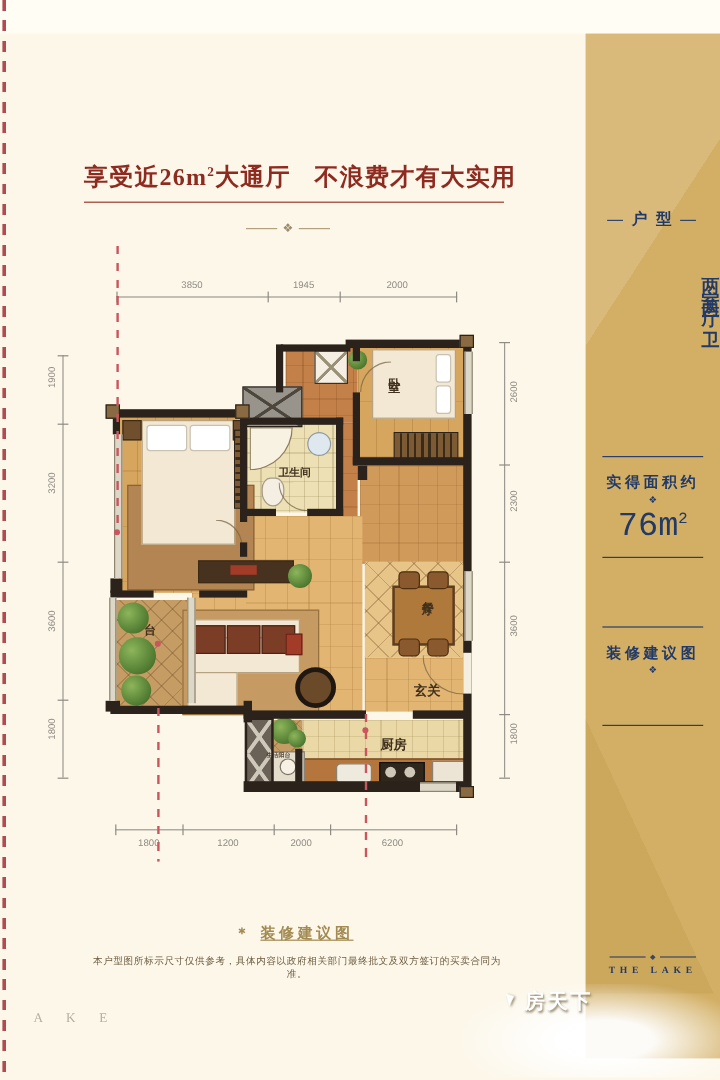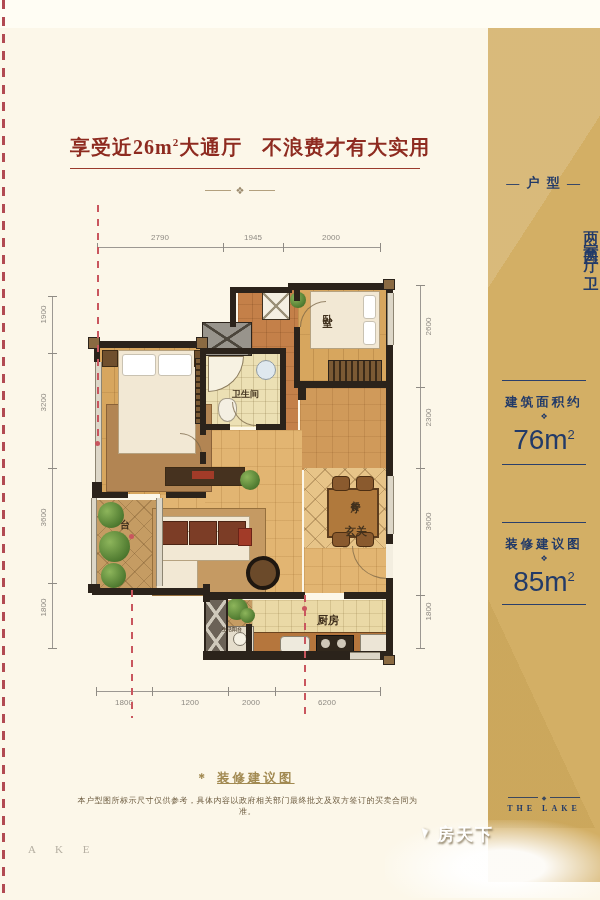--- a/index.html
+++ b/index.html
@@ -33,21 +33,21 @@
   .b2 .D{font-size:42px}
   .unit-tag{top:146px;font-size:13px;font-weight:bold;letter-spacing:2px;
     font-family:"Liberation Serif","DejaVu Serif",serif}
   .vtext{top:192px;left:0;width:112px;display:flex;justify-content:center}
   .vtext span{writing-mode:vertical-rl;font-size:15px;letter-spacing:9px;font-weight:bold;
     font-family:"Liberation Serif","DejaVu Serif",serif}
   .sline{left:14px;width:84px;height:1px;background:#2a3f6b}
   .alab{font-size:12.5px;font-weight:bold;letter-spacing:3px;
     font-family:"Liberation Serif","DejaVu Serif",serif}
   .orn{font-size:8px}
-  .aval{font-size:28px;font-family:Liberation Sans, sans-serif}
+  .aval{font-size:28px;font-family:Liberation Mono, monospace}
   .aval sup{font-size:13px}
   .lake-orn{top:766px;left:14px;width:84px;display:flex;align-items:center;justify-content:center;
     color:#223a68}
   .lake-orn .ln{width:30px;height:1px;background:#223a68;margin:0 4px}
   .lake-orn .gl{font-size:6px}
   .lake{top:776px;font-size:8px;letter-spacing:4px;font-family:"Liberation Serif","DejaVu Serif",serif;
     font-weight:bold}
   
   .w{background:#2b231b;z-index:6}
   .pier{background:#8a6a42;border:1px solid #2b231b;z-index:7}
@@ -264,30 +264,30 @@
   <div class="abs rdash" style="left:131px;top:590px;height:128px"></div>
   <div class="abs rdash" style="left:304px;top:595px;height:123px"></div>
   <div class="abs rdot" style="left:95px;top:441px"></div>
   <div class="abs rdot" style="left:129px;top:534px"></div>
   <div class="abs rdot" style="left:302px;top:606px"></div>
 
   <div class="abs rlabel v" style="left:320px;top:306px;font-size:10px">卧室</div>
   <div class="abs rlabel" style="left:232px;top:388px;font-size:9px">卫生间</div>
   <div class="abs rlabel" style="left:120px;top:518px;font-size:10px">台</div>
   <div class="abs rlabel v" style="left:348px;top:493px;font-size:10px">餐厅</div>
-  <div class="abs rlabel" style="left:345px;top:524px;font-size:11px">玄关</div>
+  <div class="abs rlabel" style="left:345px;top:568px;font-size:11px">玄关</div>
   <div class="abs rlabel" style="left:317px;top:613px;font-size:11px">厨房</div>
   <div class="abs rlabel" style="left:222px;top:626px;font-size:5px;opacity:.85">生活阳台</div>
 
   <div class="abs dline" style="left:97px;top:247px;width:284px;height:1px"></div>
   <div class="abs tick" style="left:97px;top:243px;width:1px;height:9px"></div>
   <div class="abs tick" style="left:223px;top:243px;width:1px;height:9px"></div>
   <div class="abs tick" style="left:283px;top:243px;width:1px;height:9px"></div>
   <div class="abs tick" style="left:380px;top:243px;width:1px;height:9px"></div>
-  <div class="abs dnum" style="left:140px;top:233px">2790</div>
+  <div class="abs dnum" style="left:140px;top:233px">3850</div>
   <div class="abs dnum" style="left:233px;top:233px">1945</div>
   <div class="abs dnum" style="left:311px;top:233px">2000</div>
 
   <div class="abs dline" style="left:52px;top:296px;width:1px;height:352px"></div>
   <div class="abs tick" style="left:48px;top:296px;width:9px;height:1px"></div>
   <div class="abs tick" style="left:48px;top:353px;width:9px;height:1px"></div>
   <div class="abs tick" style="left:48px;top:468px;width:9px;height:1px"></div>
   <div class="abs tick" style="left:48px;top:583px;width:9px;height:1px"></div>
   <div class="abs tick" style="left:48px;top:648px;width:9px;height:1px"></div>
   <div class="abs dnum rot" style="left:26px;top:310px">1900</div>
@@ -317,28 +317,27 @@
   <div class="abs dnum" style="left:231px;top:698px">2000</div>
   <div class="abs dnum" style="left:307px;top:698px">6200</div>
 </div>
 
 <div class="abs sidebar">
   <div class="abs sb unit-tag">— 户 型 —</div>
   <div class="abs vtext">
       <span class="sb" style="position:static">两室两厅一卫</span>
     </div>
   <div class="abs sline" style="top:352px"></div>
-  <div class="abs sb alab" style="top:366px">建筑面积约</div>
+  <div class="abs sb alab" style="top:366px">实得面积约</div>
   <div class="abs sb orn" style="top:384px">❖</div>
   <div class="abs sb aval" style="top:396px"><span>76m</span><sup>2</sup></div>
   <div class="abs sline" style="top:436px"></div>
   <div class="abs sline" style="top:494px"></div>
   <div class="abs sb alab" style="top:508px">装修建议图</div>
   <div class="abs sb orn" style="top:526px">❖</div>
-  <div class="abs sb aval" style="top:538px"><span>85m</span><sup>2</sup></div>
   <div class="abs sline" style="top:576px"></div>
   <div class="abs lake-orn">
       <span class="ln"></span>
       <span class="gl">◆</span>
       <span class="ln"></span>
     </div>
   <div class="abs sb lake">THE LAKE</div>
 </div>
 
 <div class="abs note"><span>＊</span> <u>装修建议图</u></div>

